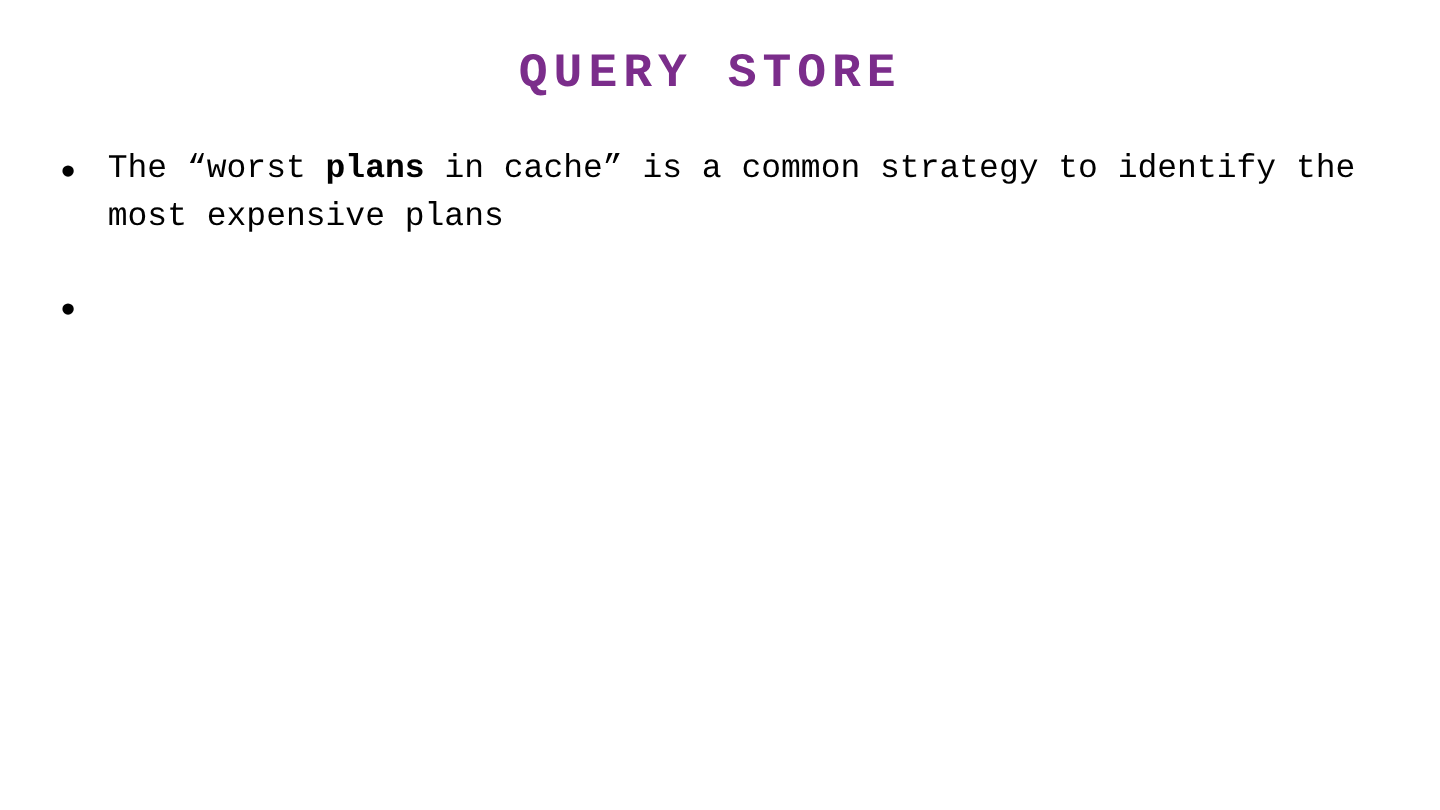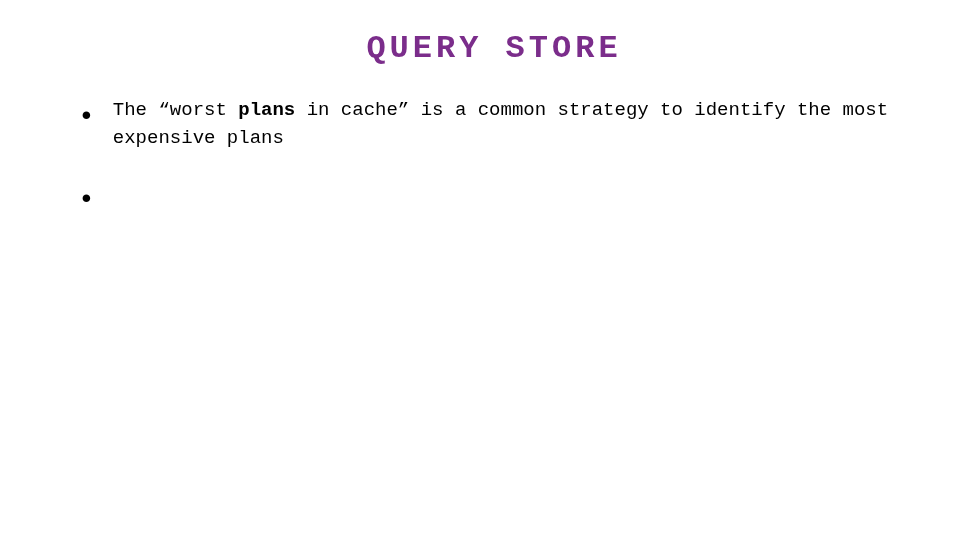--- a/index.html
+++ b/index.html
@@ -12,21 +12,21 @@
       width: 960px;
       height: 540px;
       background: #ffffff;
       font-family: 'Courier New', Courier, monospace;
       overflow: hidden;
     }
 
     .slide {
       width: 960px;
       height: 540px;
-      padding: 30px 50px 30px 78px;
+      padding: 30px 50px 30px 37px;
       display: flex;
       flex-direction: column;
       align-items: flex-start;
     }
 
     .title {
       width: 100%;
       text-align: center;
       font-family: 'Courier New', Courier, monospace;
       font-size: 32px;
@@ -52,21 +52,21 @@
       font-size: 28px;
       line-height: 1.3;
       margin-right: 18px;
       margin-top: 2px;
       color: #000000;
       flex-shrink: 0;
     }
 
     .bullet-text {
       font-family: 'Courier New', Courier, monospace;
-      font-size: 19px;
+      font-size: 22px;
       line-height: 1.45;
       color: #000000;
     }
 
     .bold {
       font-weight: bold;
     }
   </style>
 </head>
 <body>

